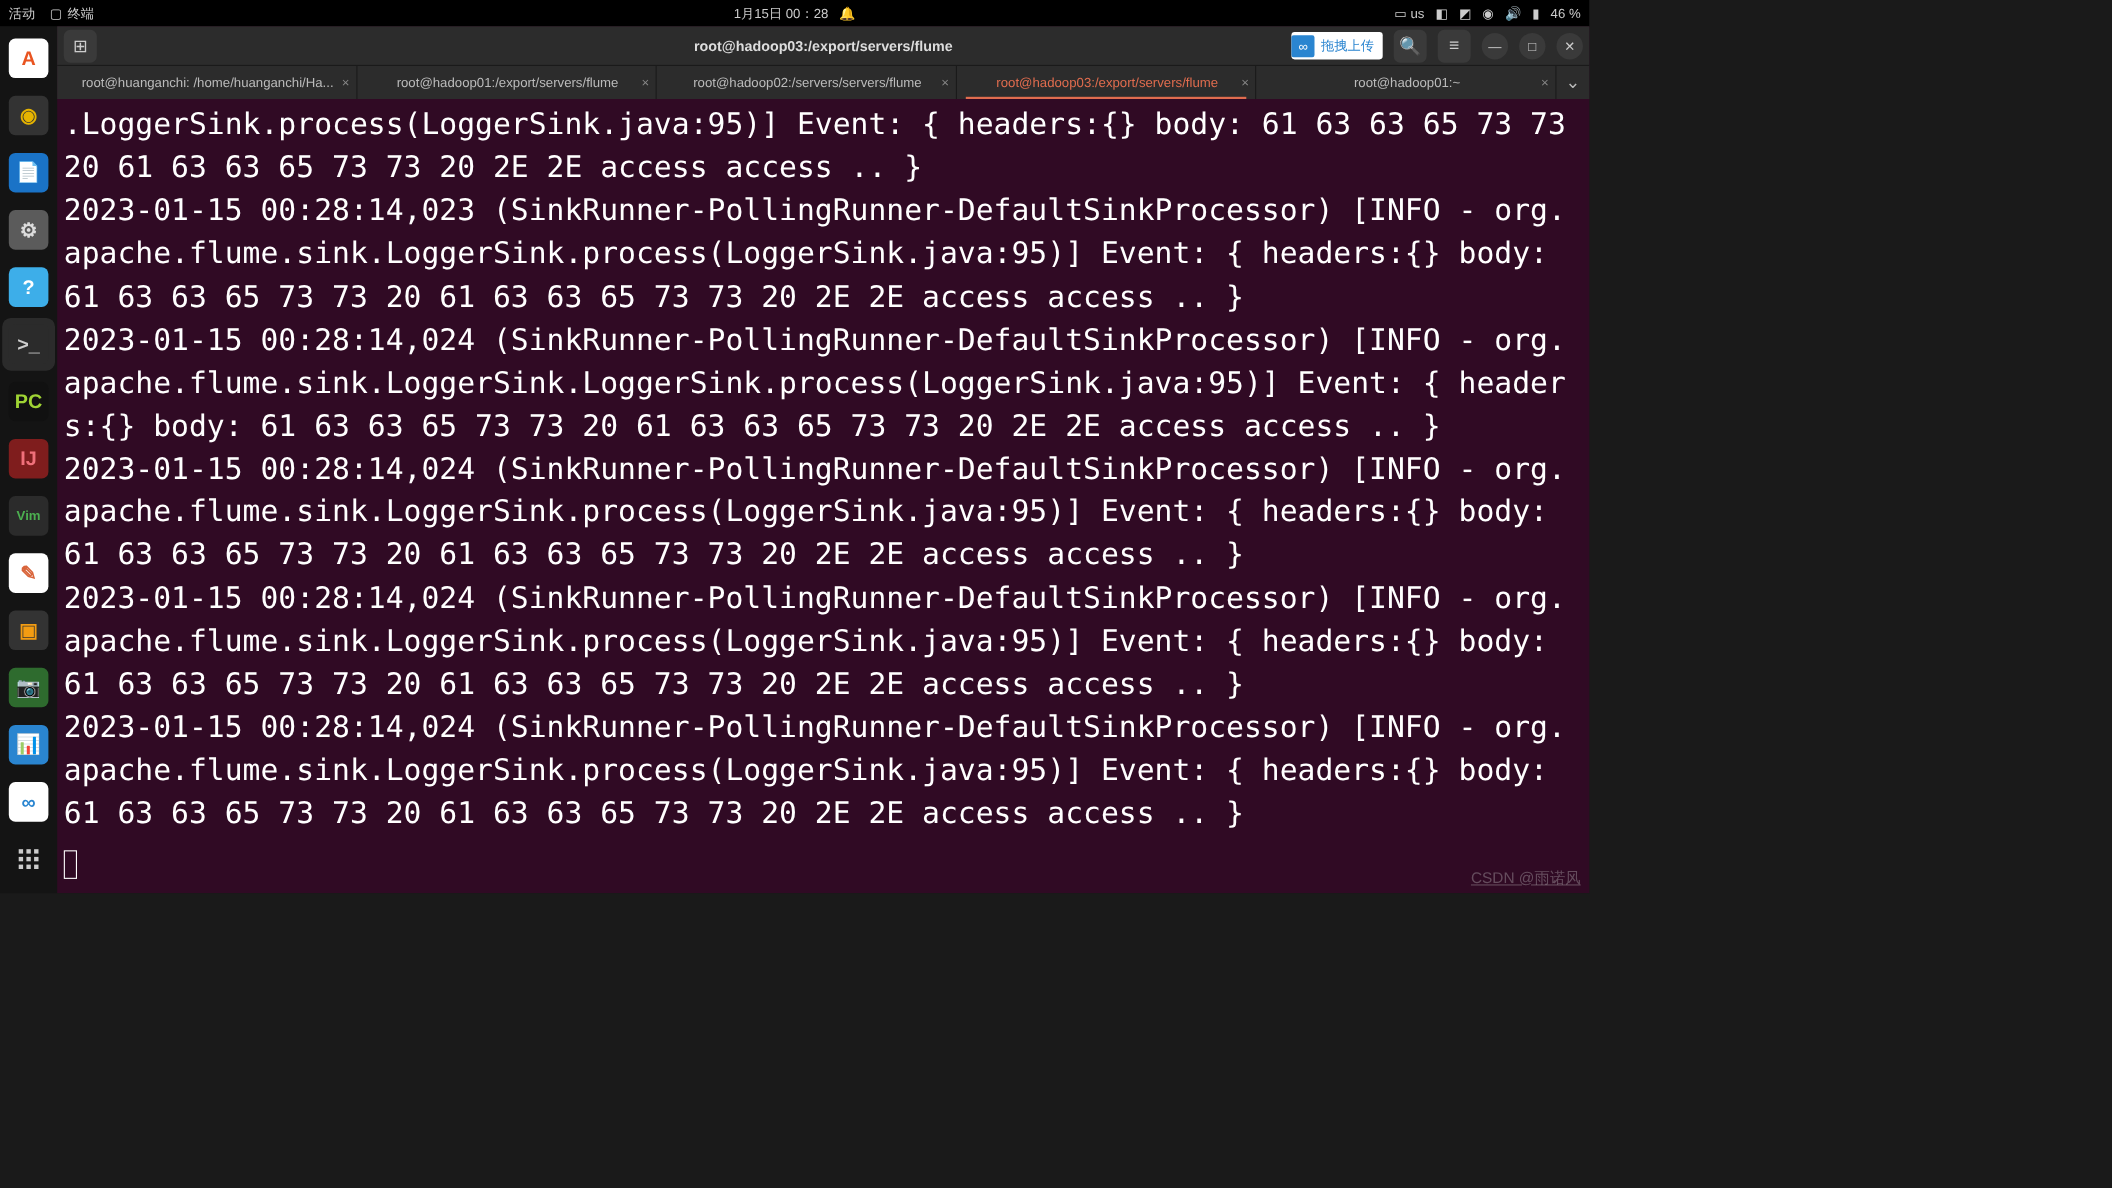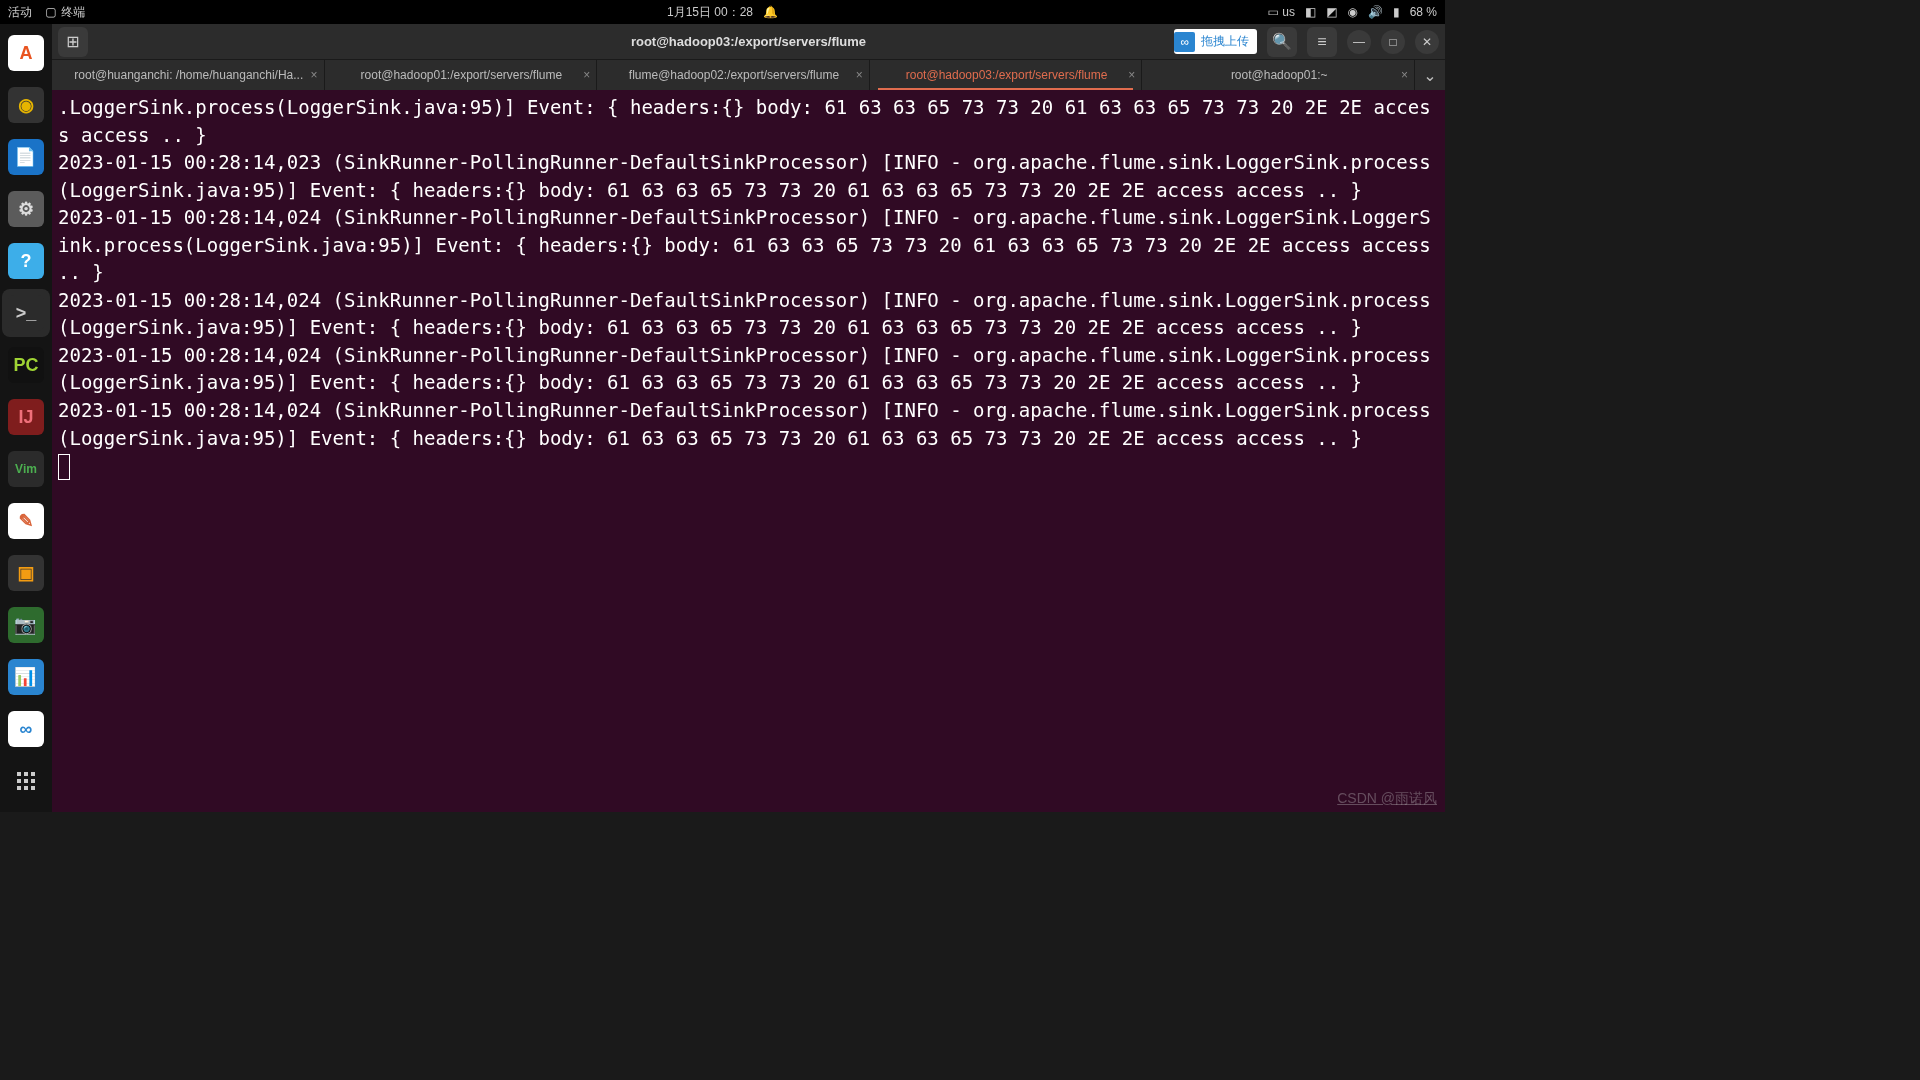--- a/index.html
+++ b/index.html
@@ -164,21 +164,21 @@
   width: 30px;
   display: flex;
   align-items: center;
   justify-content: center;
   color: #bbb;
 }
 .terminal-body {
   flex: 1;
   padding: 4px 6px;
   font-family: "DejaVu Sans Mono", monospace;
-  font-size: 19px;
+  font-size: 27px;
   line-height: 1.45;
   color: #fff;
   white-space: pre-wrap;
   word-break: break-all;
   overflow: hidden;
 }
 .cursor {
   display: inline-block;
   width: 12px;
   height: 26px;
@@ -216,21 +216,21 @@
     <span>1月15日 00：28</span>
     <span>🔔</span>
   </div>
   <div class="top-bar-right">
     <span>▭ <span>us</span></span>
     <span>◧</span>
     <span>◩</span>
     <span>◉</span>
     <span>🔊</span>
     <span>▮</span>
-    <span>68 %</span>
+    <span>46 %</span>
   </div>
 </div>
 
 <div class="dock" id="dock">
     <div class="dock-item">
       <div class="dock-icon" style="background: rgb(255, 255, 255); color: rgb(233, 84, 32);">A</div>
     </div>
     <div class="dock-item">
       <div class="dock-icon" style="background: rgb(51, 51, 51); color: rgb(230, 180, 0);">◉</div>
     </div>
@@ -320,21 +320,21 @@
   <div class="tab-bar" id="tabbar">
   <div class="tab">
         <span>root@huanganchi: /home/huanganchi/Ha...</span>
         <span class="close">×</span>
       </div>
       <div class="tab">
         <span>root@hadoop01:/export/servers/flume</span>
         <span class="close">×</span>
       </div>
       <div class="tab">
-        <span>flume@hadoop02:/export/servers/flume</span>
+        <span>root@hadoop02:/servers/servers/flume</span>
         <span class="close">×</span>
       </div>
       <div class="tab active">
         <span>root@hadoop03:/export/servers/flume</span>
         <span class="close">×</span>
       </div>
       <div class="tab">
         <span>root@hadoop01:~</span>
         <span class="close">×</span>
       </div>

